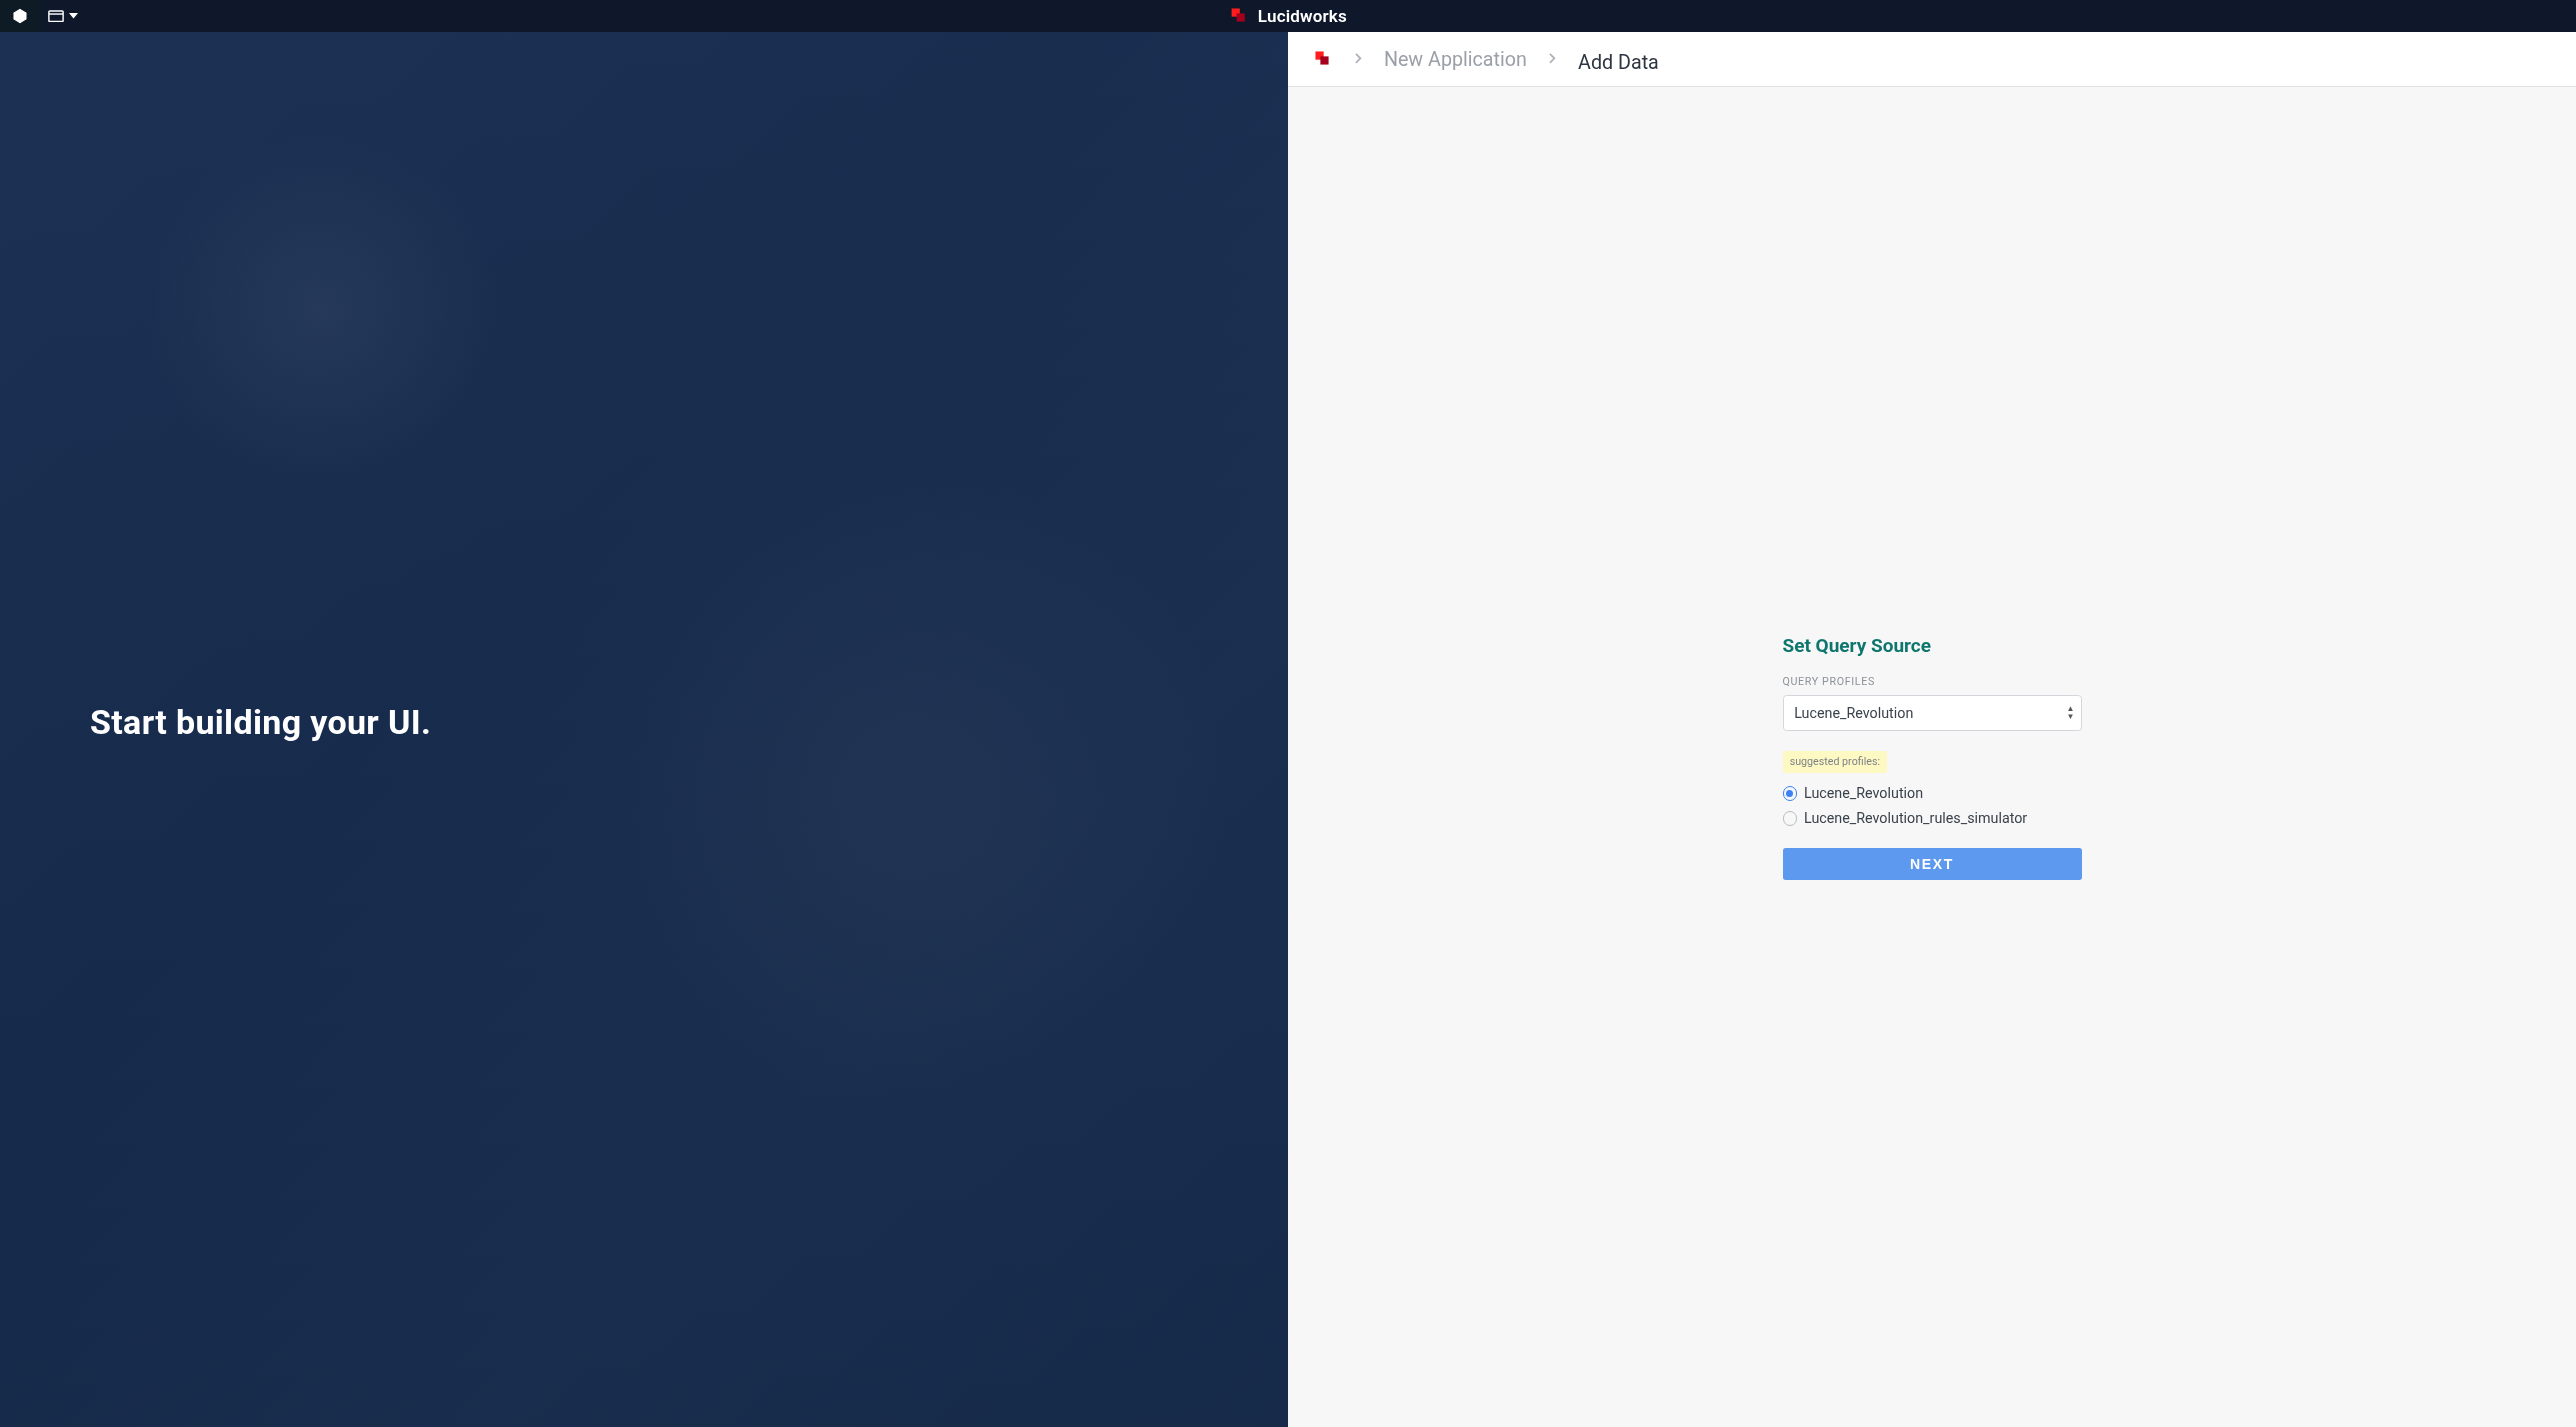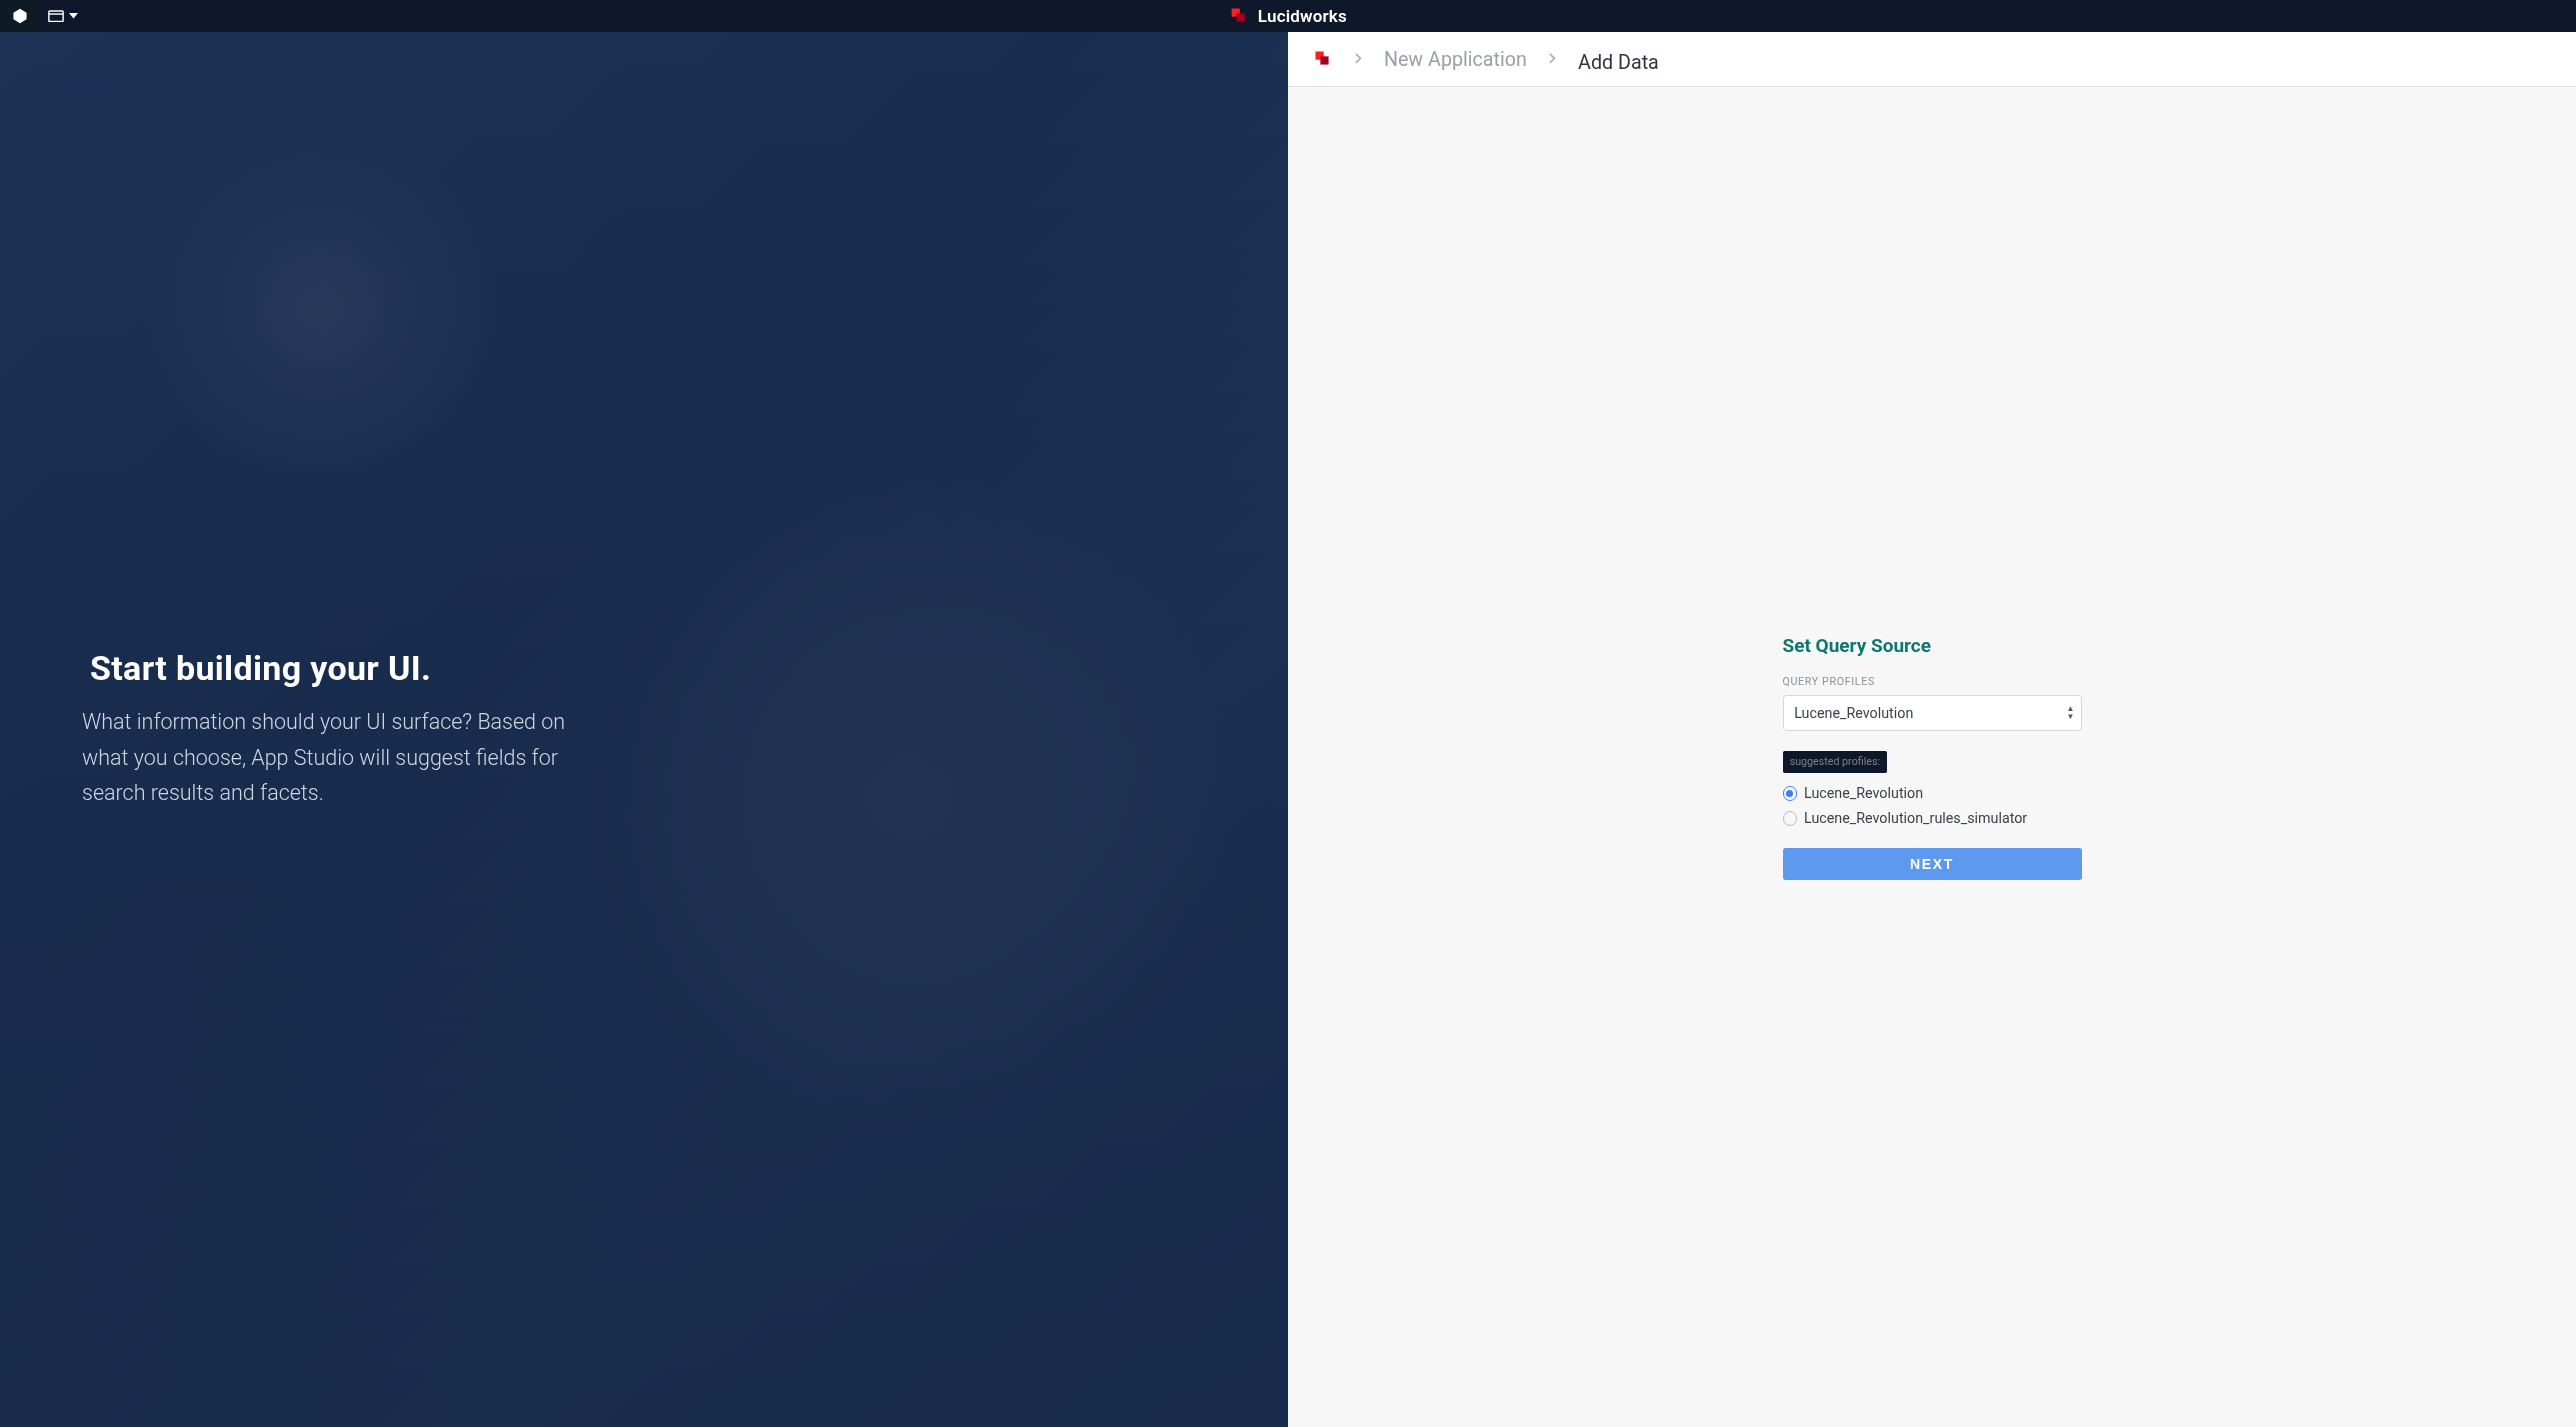--- a/index.html
+++ b/index.html
@@ -167,21 +167,21 @@
     transform: translateY(-50%);
     pointer-events: none;
     display: flex;
     flex-direction: column;
     gap: 0.9px;
   }
   .select-arrows span { font-size: 8px; color: #555; line-height: 7.2px; }
 
   .sugg-chip {
     display: inline-block;
-    background: #0f172a;
+    background: #fef9c3;
     color: #7d8289;
     font-size: 10.7px;
     padding: 4.5px 7.2px;
     border-radius: 1.8px;
     margin-bottom: 12.5px;
   }
   .radio-list { margin-bottom: 21.5px; }
   .radio-item {
     display: flex;
     align-items: center;
@@ -249,21 +249,20 @@
       </svg>
     </span>
     <span class="header-title">Lucidworks</span>
   </div>
 </div>
 
 <div class="main">
 
   <div class="left-panel">
     <h1 class="left-heading">Start building your UI.</h1>
-    <p class="left-sub">What information should your UI surface? Based on what you choose, App Studio will suggest fields for search results and facets.</p>
   </div>
 
   <div class="right-panel">
 
     <div class="breadcrumb-bar">
       <span class="breadcrumb-logo">
         <svg width="19.7" height="19.7" viewBox="0 0 24 24">
           <rect x="3" y="3" width="10" height="10" fill="#ff1d1d"></rect>
           <rect x="9" y="9" width="10" height="10" fill="#a4001e"></rect>
         </svg>

